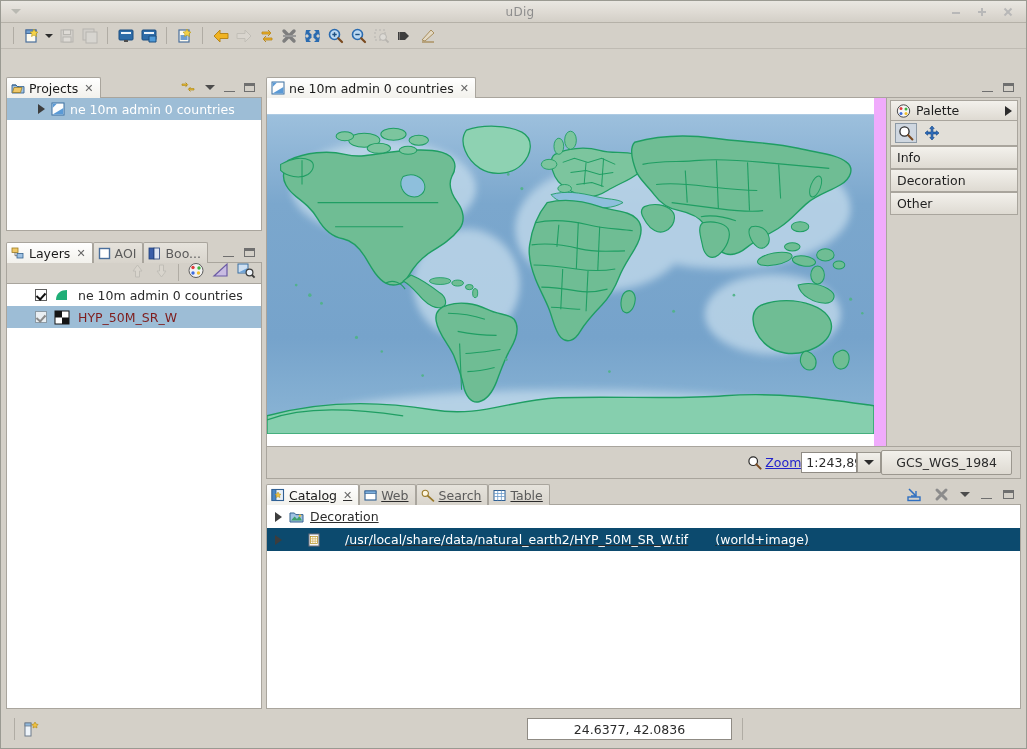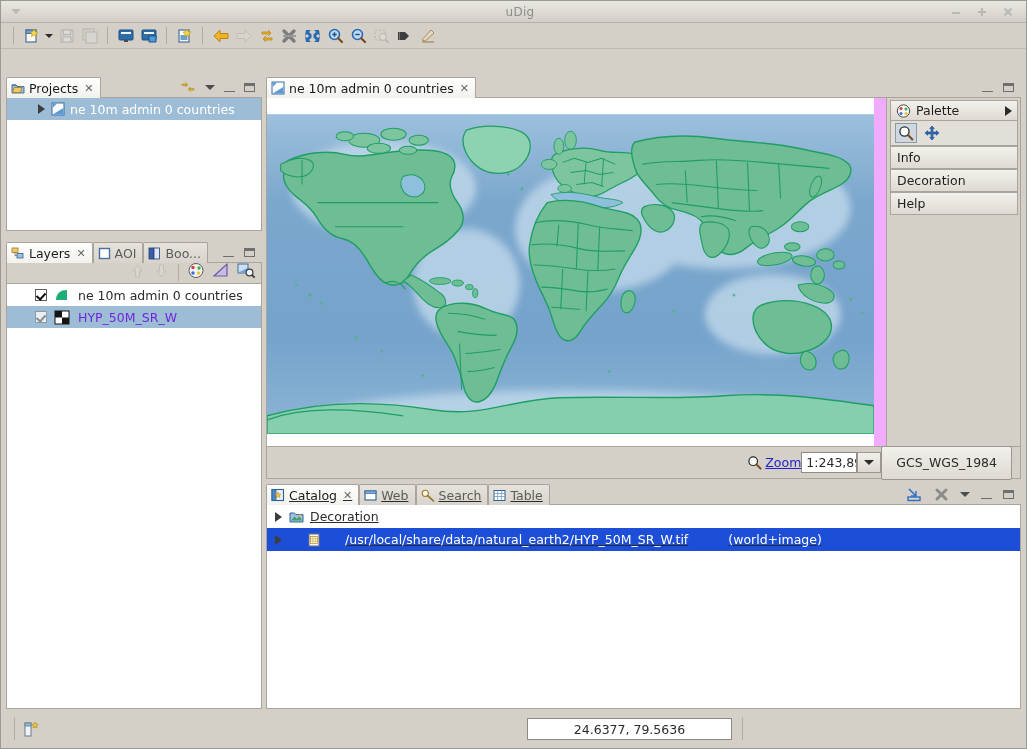--- a/index.html
+++ b/index.html
@@ -97,21 +97,21 @@
   .minbtn{ width:11px;height:9px;border:1px solid #6f6f6f;border-top:none;border-left:none;border-right:none;}
   .minbox{ width:11px;height:9px;border:1px solid #6f6f6f; position:relative;}
   .minbox:after{content:"";position:absolute;left:0;right:0;top:0;height:2px;background:#6f6f6f;}
   .chev{ width:0;height:0;border-left:5px solid transparent;border-right:5px solid transparent;border-top:5px solid #4c4c4c;}
   
   .trow{
     display:flex; align-items:center; height:22px; padding-left:6px; gap:5px;
     font-size:12.5px; white-space:nowrap;
   }
   .trow.sel{ background:#9dbdd6; color:#ffffff; }
-  .trow.sel2{ background:#9dbdd6; color:#6d28d9; }
+  .trow.sel2{ background:#9dbdd6; color:#7f1d1d; }
   .twisty{ width:10px; height:10px; position:relative; flex:none;}
   .twisty.closed:after{
     content:""; position:absolute; left:2px; top:0px;
     border-top:5px solid transparent;border-bottom:5px solid transparent;border-left:7px solid #3d3d3d;
   }
   .twisty.open:after{
     content:""; position:absolute; left:0px; top:2px;
     border-left:5px solid transparent;border-right:5px solid transparent;border-top:7px solid #3d3d3d;
   }
   .indent{ width:18px; flex:none;}
@@ -155,29 +155,29 @@
   .zlink .lbl{ color:#2222cc; text-decoration:underline; }
   .zfield{
     width:56px;height:21px;background:#fff;border:1px solid #8f8b84;
     display:flex;align-items:center;padding-left:4px;font-size:12.5px;overflow:hidden;white-space:nowrap;
   }
   .zdrop{
     width:24px;height:21px;background:linear-gradient(to bottom,#f2f0eb,#ddd9d1);
     border:1px solid #9b978f; display:flex;align-items:center;justify-content:center;
   }
   .zcrs{
-    height:34px; min-width:130px; padding:0 14px;
+    height:25px; min-width:130px; padding:0 14px;
     background:linear-gradient(to bottom,#f2f0eb,#dedad2);
     border:1px solid #9b978f; border-radius:2px;
     display:flex;align-items:center;justify-content:center; font-size:12.5px;
   }
   
   #catalogview{ flex:1; display:flex; margin-top:4px; min-height:0;text-decoration:underline;}
   .crow{ display:flex;align-items:center;height:23px;padding-left:6px;gap:6px;font-size:12.5px;white-space:nowrap;}
-  .crow.sel{ background:#1d4ed8;color:#fff;gap:24px;}
+  .crow.sel{ background:#0c4a6e;color:#fff;gap:24px;}
   
   #statusbar{
     position:absolute; left:1px; right:1px; bottom:1px; height:36px;
     background:#d4d0c8; display:flex; align-items:center; padding:0 6px;
   }
   .sbsep{ width:1px;height:22px;background:#b0aca4;margin:0 6px;}
   .sbcoord{
     margin-left:auto; width:205px;height:22px;background:#fff;border:1px solid #8f8b84;
     display:flex;align-items:center;justify-content:center;font-size:12.5px;
   }
@@ -688,21 +688,21 @@
                 </svg>
               </div>
             </div>
             <div class="palsec">
               <span>Info</span>
             </div>
             <div class="palsec">
               <span>Decoration</span>
             </div>
             <div class="palsec">
-              <span>Help</span>
+              <span>Other</span>
             </div>
           </div>
         </div>
 
         <div id="zoombar">
           <div class="zlink">
             <svg width="15" height="15" viewBox="0 0 15 15">
               <circle cx="6.2" cy="6.2" r="4.3" fill="#ffffff" stroke="#2b2b2b" stroke-width="1.2"></circle>
               <path d="M9.4 9.4 L13.6 13.6" stroke="#7a4a20" stroke-width="2" stroke-linecap="round"></path>
             </svg>
@@ -777,36 +777,36 @@
             <span>Decoration</span>
           </div>
           <div class="crow sel">
             <span class="twisty closed"></span>
             <svg width="14" height="14" viewBox="0 0 14 14">
               <rect x="2" y="1" width="10" height="12" fill="#f4f6f8" stroke="#70707a" stroke-width="1"></rect>
               <rect x="3.4" y="3.4" width="7.2" height="7.2" fill="#fff" stroke="#b08a12" stroke-width=".7"></rect>
               <path d="M3.4 5.8 h7.2 M3.4 8.2 h7.2 M5.8 3.4 v7.2 M8.2 3.4 v7.2" stroke="#d3ae4e" stroke-width=".7"></path>
             </svg>
             <span>/usr/local/share/data/natural_earth2/HYP_50M_SR_W.tif</span>
-            <span style="margin-left:16px">(world+image)</span>
+            <span style="margin-left:3px">(world+image)</span>
           </div>
         </div>
       </div>
     </div>
   </div>
 
   <div id="statusbar">
     <div class="sbsep"></div>
     <div style="display:flex;align-items:center;">
       <svg width="22" height="20" viewBox="0 0 22 20">
         <rect x="4" y="4" width="6" height="13" fill="#eef4fa" stroke="#6c7b8a" stroke-width="1"></rect>
         <rect x="4" y="4" width="6" height="3" fill="#8fb8dd" stroke="#6c7b8a" stroke-width=".8"></rect>
         <path d="M14 3 l1.1 2.1 2.1 .4 -1.6 1.4 .4 2.1 -2-1.1 -2 1.1 .4-2.1 -1.6-1.4 2.1-.4z" fill="#f0c040" stroke="#b08a12" stroke-width=".6"></path>
       </svg>
     </div>
     <div class="sbcoord">
-      <span>24.6377, 79.5636</span>
+      <span>24.6377, 42.0836</span>
     </div>
     <div class="sbsep" style="margin-left:10px"></div>
     <div style="width:270px"></div>
   </div>
 
 </div>
 
 </body></html>

